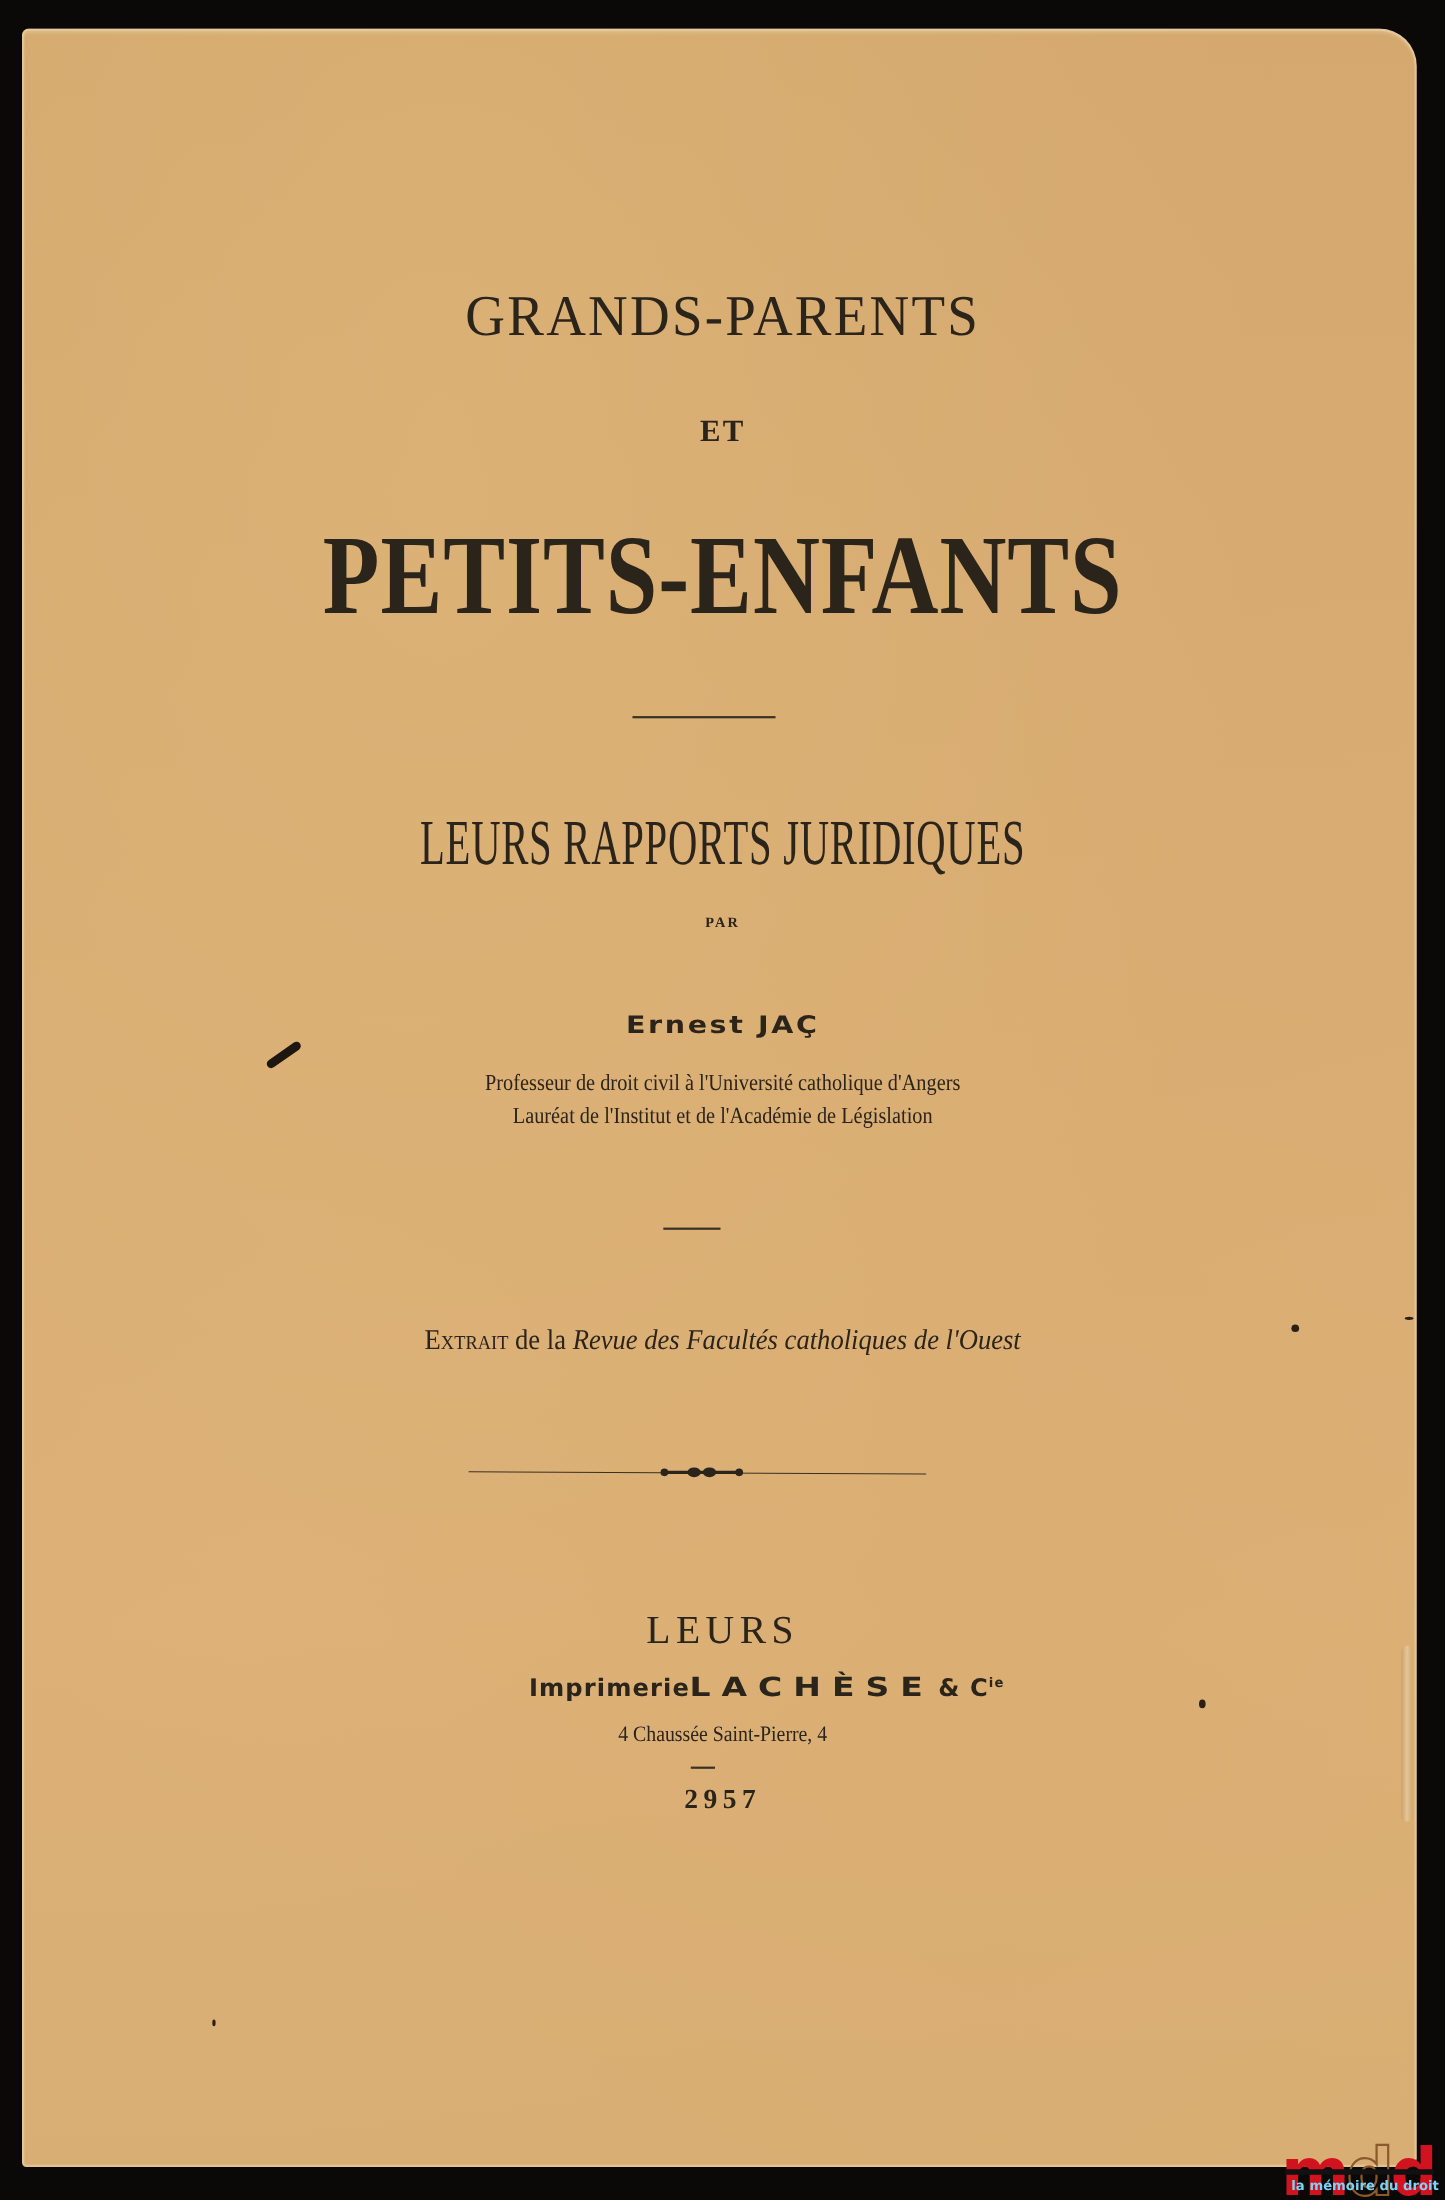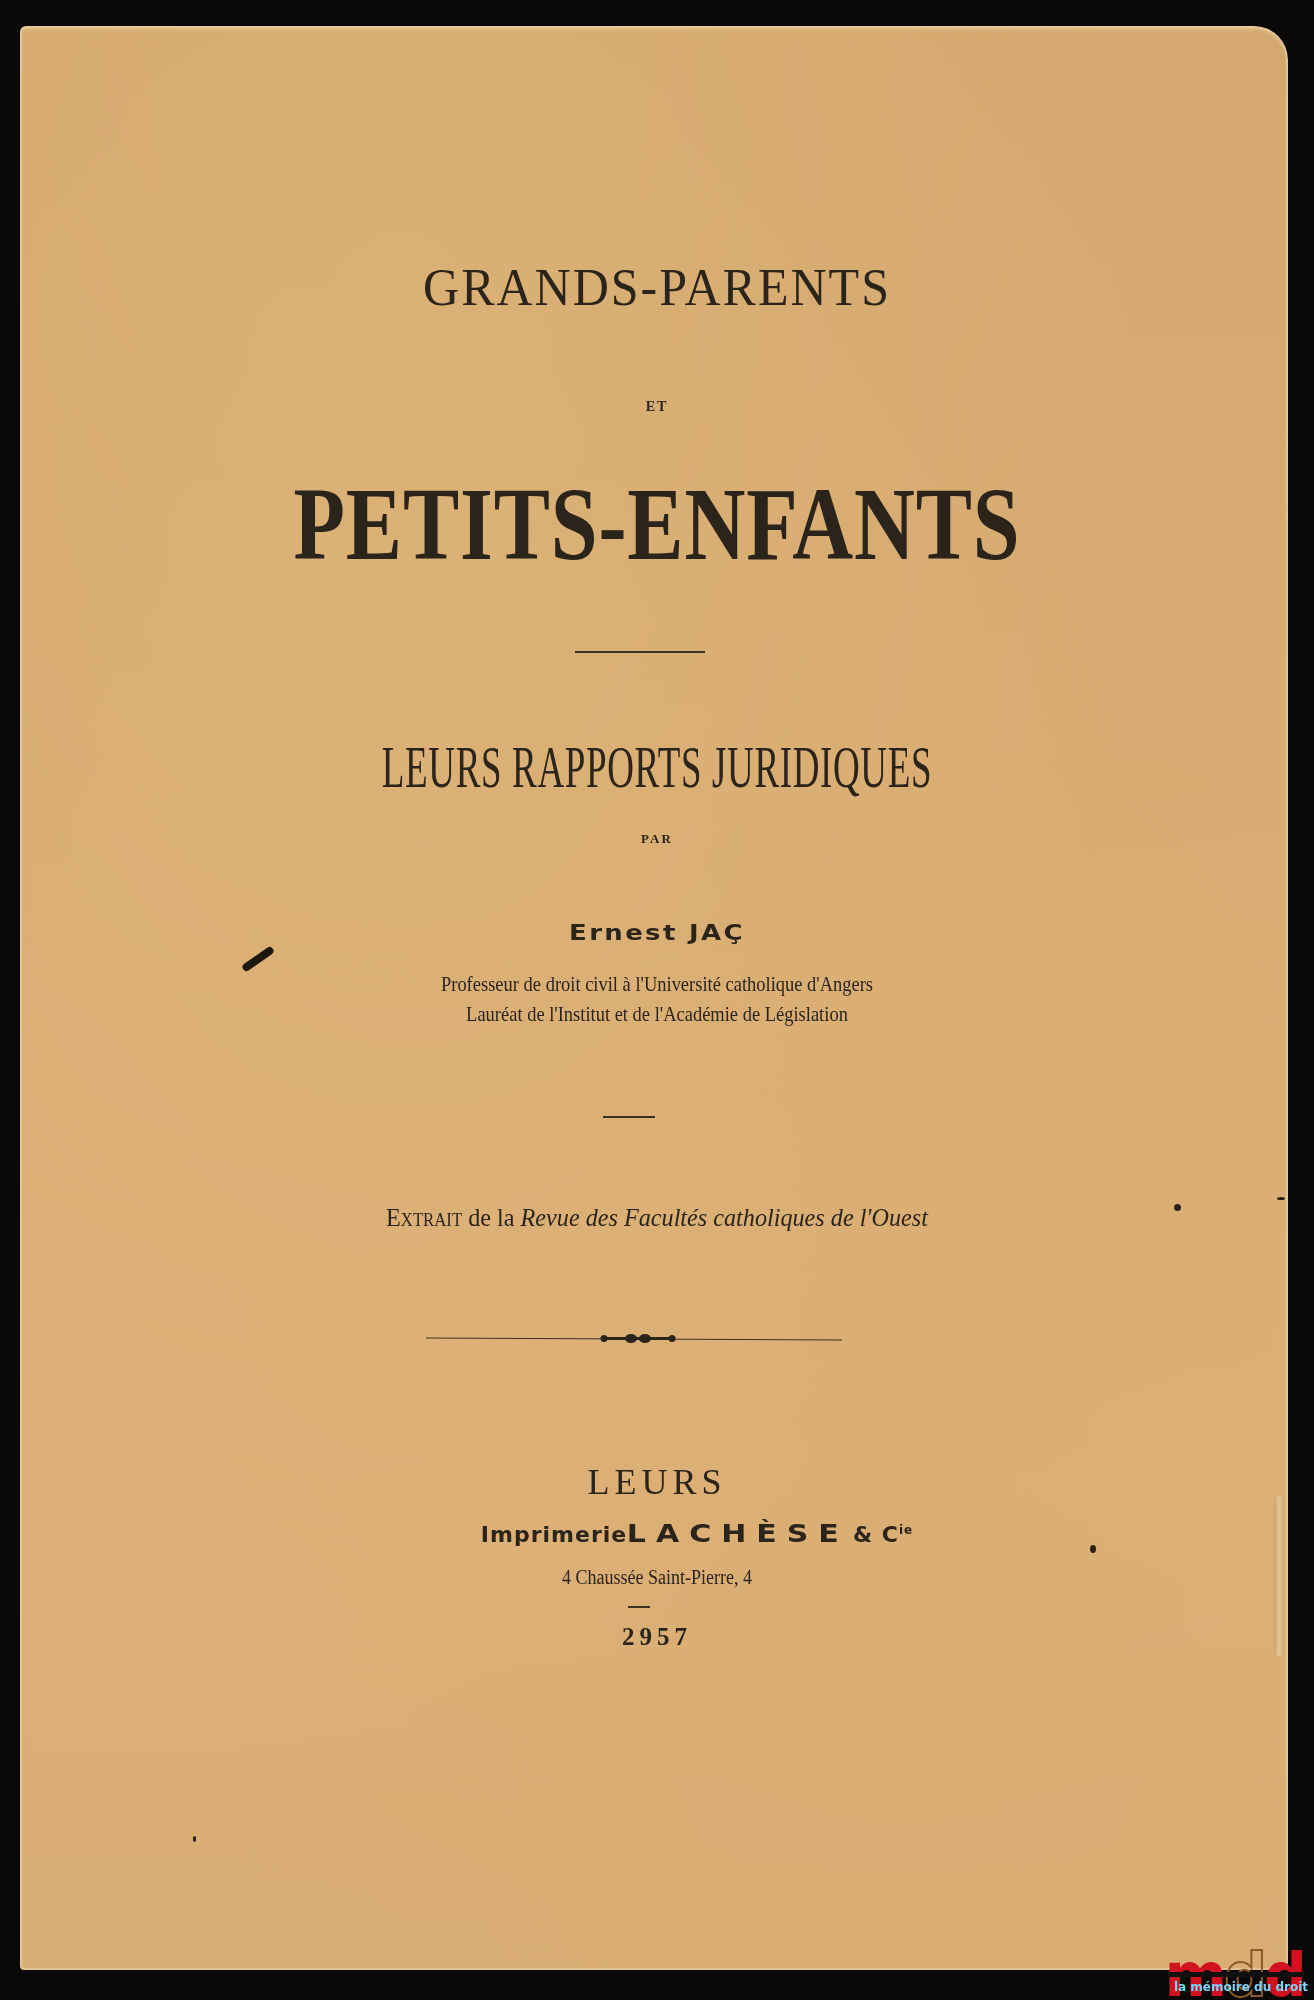--- a/index.html
+++ b/index.html
@@ -57,24 +57,23 @@
     }
     .title-1 {
       top: 258px;
       font-size: 50px;
       letter-spacing: 2px;
       font-weight: normal;
       transform: scaleY(1.05);
     }
     .et {
       top: 377px;
-      font-size: 14px;
-      font-weight: bold;
-      letter-spacing: 2px;
-      margin-top: 22px;
+      font-size: 28px;
+      font-weight: bold;
+      letter-spacing: 2px;
     }
     .title-2 {
       top: 468px;
       font-size: 98px;
       font-weight: bold;
       letter-spacing: 1px;
       transform: scaleX(0.86) scaleY(1.05);
       transform-origin: 50% 50%;
     }
     .rule {

